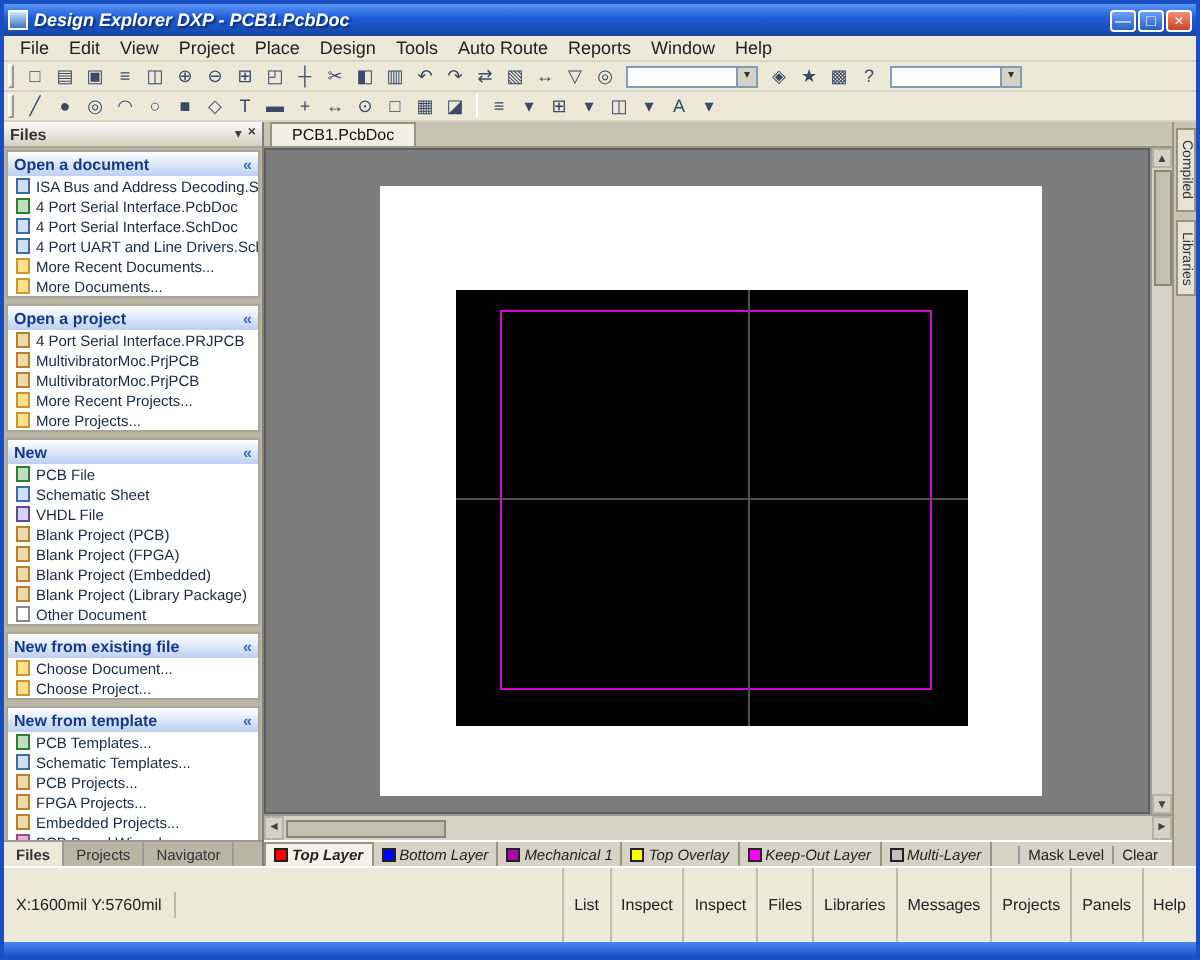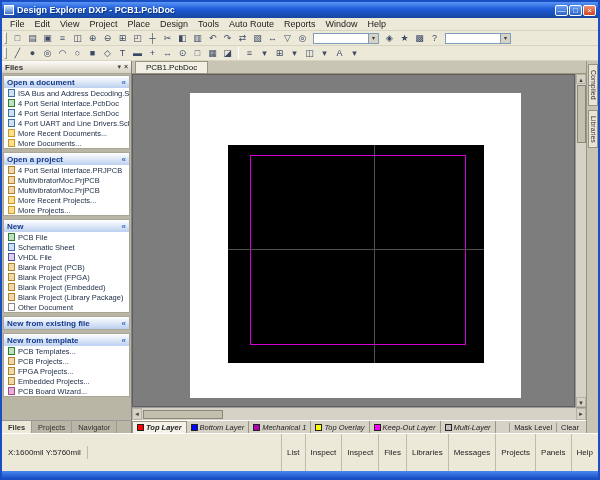--- a/index.html
+++ b/index.html
@@ -4,21 +4,21 @@
 <style>
   * { box-sizing: border-box; margin: 0; padding: 0; }
   html,body { width:600px; height:480px; }
   body { font-family: "Liberation Sans", "DejaVu Sans", sans-serif; background:#555; }
 
   .window { width:600px; height:480px; border:2px solid #1a4fc4; display:flex; flex-direction:column; background:#ece9d8; overflow:hidden; }
 
   
   .titlebar { flex:0 0 16px; background:linear-gradient(180deg,#5a96f5,#1e5ad7 45%,#16479f); display:flex; align-items:center; padding:0 2px; gap:3px; }
   .app-icon { width:10px; height:10px; background:linear-gradient(#cfe4ff,#3a72c8); border:1px solid #fff; flex:0 0 auto; }
-  .title-text { color:#fff; font-size:9px; font-weight:bold; text-shadow:1px 1px 1px #05307a; flex:1; white-space:nowrap; overflow:hidden; }
+  .title-text { color:#fff; font-size:9px; font-weight:bold; text-shadow:1px 1px 1px #05307a; flex:1; white-space:nowrap; overflow:hidden;font-style:italic; }
   .wbtns { display:flex; gap:1px; }
   .wbtn { width:13px; height:11px; border:1px solid #fff; border-radius:2px; background:linear-gradient(#6ba0f8,#2a62c8); color:#fff; font-size:8px; line-height:9px; text-align:center; }
   .wbtn.close { background:linear-gradient(#f09070,#cc4422); }
 
   
   .menubar { flex:0 0 13px; display:flex; align-items:center; background:#ece9d8; border-bottom:1px solid #d8d4c4; font-size:9px; color:#222; padding-left:3px; }
   .menu-item { padding:0 5px; height:12px; line-height:12px; white-space:nowrap; }
 
   
   .toolbar { flex:0 0 15px; display:flex; align-items:center; background:#ece9d8; border-bottom:1px solid #d8d4c4; padding:0 1px; }
@@ -340,34 +340,50 @@
                 <span>Other Document</span>
               </div>
             </div>
         </div>
 
         <div class="section">
           <div class="sec-header">
             <span>New from existing file</span>
             <span class="chev">«</span>
           </div>
+          <div>
+
+              <div class="file-item">
+                <span class="fi-icon ic-folder-icon"></span>
+                <span>Choose Document...</span>
+              </div>
+
+              <div class="file-item">
+                <span class="fi-icon ic-folder-icon"></span>
+                <span>Choose Project...</span>
+              </div>
+            </div>
         </div>
 
         <div class="section">
           <div class="sec-header">
             <span>New from template</span>
             <span class="chev">«</span>
           </div>
           <div>
 
               <div class="file-item">
                 <span class="fi-icon ic-pcb-doc-icon"></span>
                 <span>PCB Templates...</span>
               </div>
 
+              <div class="file-item">
+                <span class="fi-icon ic-schematic-doc-icon"></span>
+                <span>Schematic Templates...</span>
+              </div>
 
               <div class="file-item">
                 <span class="fi-icon ic-project-icon"></span>
                 <span>PCB Projects...</span>
               </div>
 
               <div class="file-item">
                 <span class="fi-icon ic-project-icon"></span>
                 <span>FPGA Projects...</span>
               </div>

